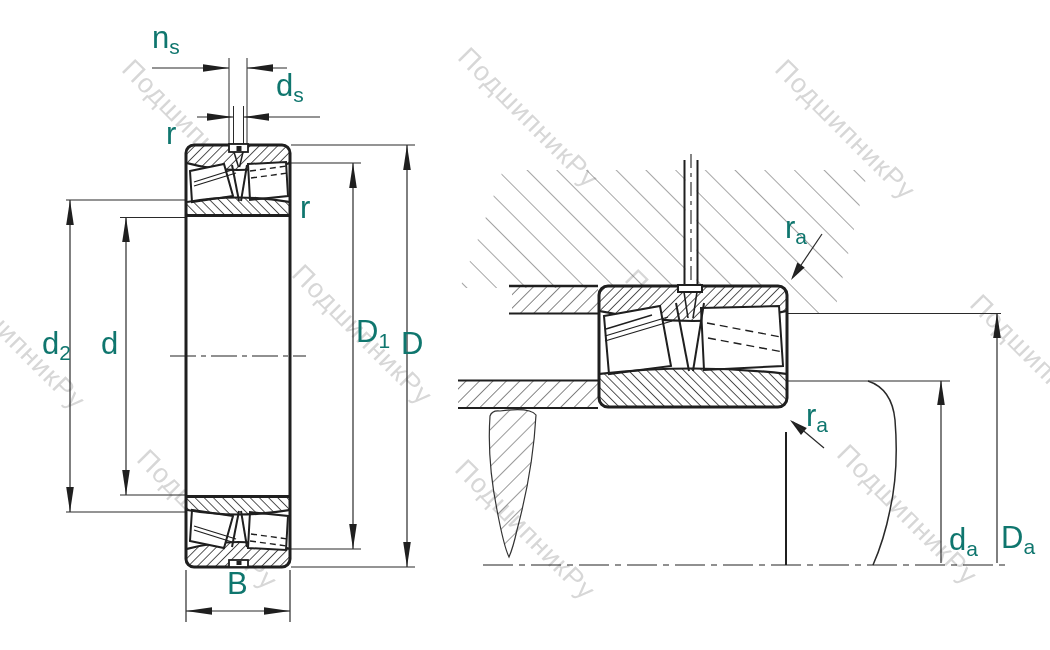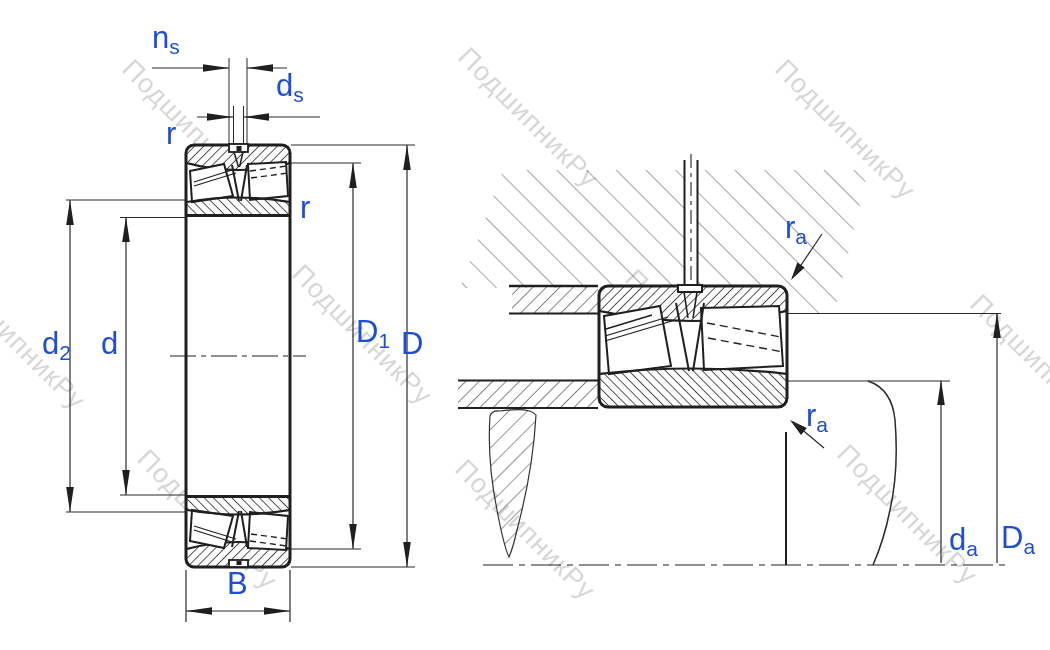--- a/index.html
+++ b/index.html
@@ -4,21 +4,21 @@
 <style>
   html,body{margin:0;padding:0;background:#ffffff;}
   #stage{position:relative;width:1050px;height:650px;overflow:hidden;background:#fff;
          font-family:"Liberation Sans",sans-serif;}
   #stage svg{position:absolute;left:0;top:0;}
   .wm-layer{position:absolute;left:0;top:0;width:100%;height:100%;z-index:1;}
   .wm{position:absolute;white-space:nowrap;color:#d7d7d7;font-size:27px;letter-spacing:1px;
       transform:translate(-50%,-50%) rotate(45deg);user-select:none;}
   .draw-layer{z-index:2;}
   .lbl-layer{position:absolute;left:0;top:0;width:100%;height:100%;z-index:3;}
-  .lbl{position:absolute;color:#1d4ed8;font-size:31px;line-height:1;white-space:nowrap;}
+  .lbl{position:absolute;color:#0f766e;font-size:31px;line-height:1;white-space:nowrap;}
   .lbl sub{font-size:21px;line-height:1;vertical-align:-6px;}
 </style>
 </head>
 <body>
 
 <div id="stage">
 
   <div class="wm-layer">
       <span class="wm" style="left: 192px; top: 130px; color: rgb(215, 215, 215);">ПодшипникРу</span>
       <span class="wm" style="left: 528px; top: 118px; color: rgb(215, 215, 215);">ПодшипникРу</span>

